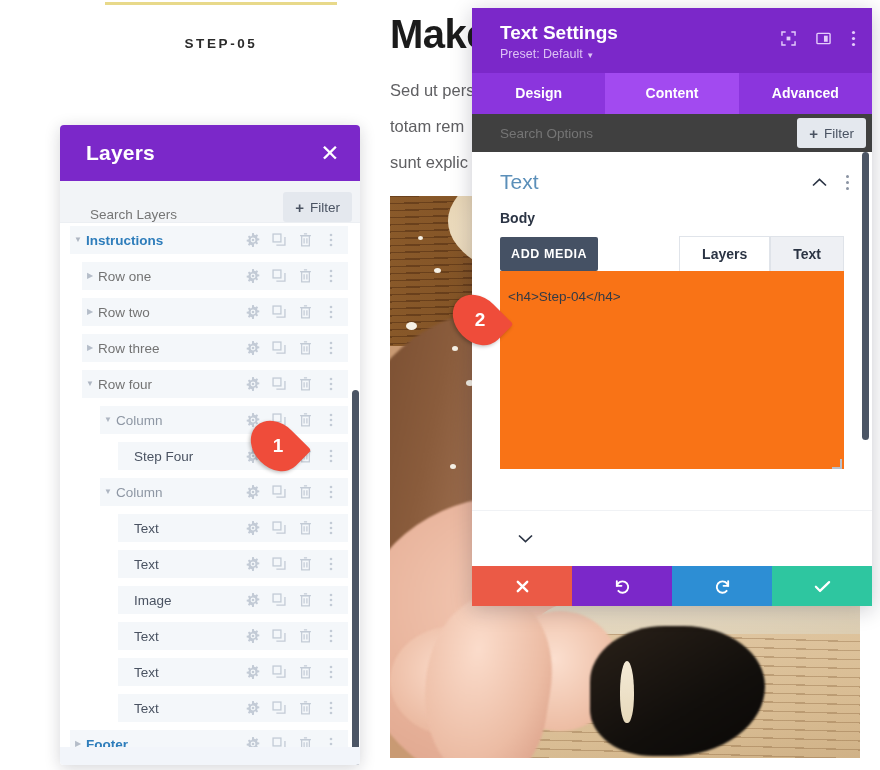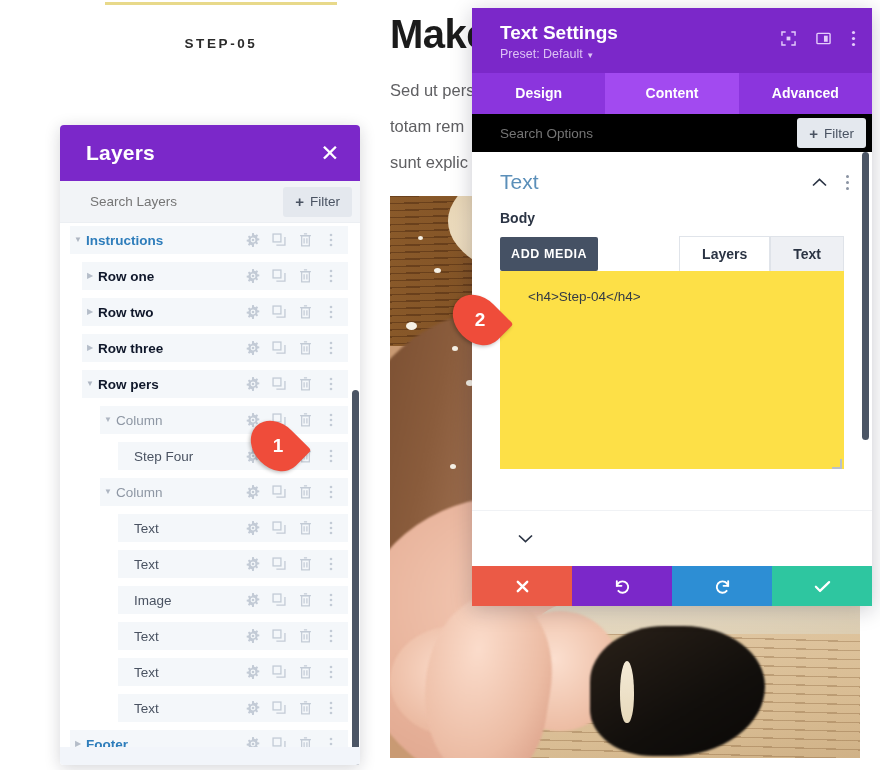--- a/index.html
+++ b/index.html
@@ -125,21 +125,21 @@
     height: 56px; background: #7b28c9;
     display: flex; align-items: center; justify-content: space-between;
     padding: 0 19px 0 26px; flex: none;
   }
   .layers-title { color:#fff; font-size:21px; font-weight:700; letter-spacing:.2px; }
   .layers-close {
     color:#fff; font-size:23px; line-height:1; font-weight:400; cursor:pointer;
     width:22px; text-align:center;
   }
   .layers-search-row {
-    height: 42px; background:#f2f4f7; display:flex; align-items:center;
+    height: 42px; background:#f2f4f7; display:flex; align-items:flex-end;
     padding: 0 8px 0 30px; flex:none; border-bottom:1px solid #eceff3;
   }
   .layers-search-input {
     flex:1; border:none; outline:none; background:transparent;
     font-size:13.5px; color:#8f96a3; font-family:inherit;
   }
   .filter-btn {
     background:#e4e8ee; border:none; border-radius:3px;
     height:30px; padding: 0 12px; display:flex; align-items:center; gap:6px;
     font-size:13.5px; color:#4a5362; cursor:pointer; font-family:inherit;
@@ -151,21 +151,21 @@
     display:flex; align-items:center; height:28px; margin-bottom:8px;
     background:#f4f7fa; position:relative;
   }
   .lr-arrow {
     width: 16px; flex:none; text-align:center; font-size:8px; color:#b5bdc9; line-height:1;
     cursor:pointer;
   }
   .lr-arrow.open { color:#aeb6c2; }
   .lr-label { flex:1; font-size:13.5px; white-space:nowrap; overflow:hidden; }
   .lr-label.blue { color:#2e7dbb; font-weight:600; }
-  .lr-label.teal { color:#0f172a; font-weight:700; }
+  .lr-label.teal { color:#737373; font-weight:400; }
   .lr-label.gray { color:#8e97a4; }
   .lr-label.dark { color:#4a5362; }
   .lr-icons { display:flex; align-items:center; gap:0px; flex:none; padding-right:4px; }
   .lr-icons .ic {
     width:26px; height:22px; display:flex; align-items:center; justify-content:center;
     color:#c3cbd6; cursor:pointer;
   }
   .lr-icons .ic svg { display:block; }
 
   .layers-scrollbar {
@@ -191,21 +191,21 @@
     position:absolute; right:16px; top:22px; display:flex; align-items:center; gap:20px;
   }
   .sp-head-icons .hic { color:#e4cdfb; cursor:pointer; display:flex; }
   .sp-tabs { display:flex; background:#8b35dd; flex:none; }
   .sp-tab {
     flex:1; text-align:center; padding:12px 0 13px; color:#fff;
     font-size:14px; font-weight:600; cursor:pointer;
   }
   .sp-tab.active { background:#a24af0; }
   .sp-search-row {
-    height:38px; background:#000000; display:flex; align-items:center;
+    height:38px; background:#404040; display:flex; align-items:center;
     padding:0 6px 0 28px; flex:none;
   }
   .sp-search-input {
     flex:1; border:none; outline:none; background:transparent;
     font-size:13.5px; color:#959ca8; font-family:inherit;
   }
   .sp-content { flex:1; position:relative; background:#fff; overflow:hidden; }
   .sec-head {
     display:flex; align-items:center; padding: 18px 22px 0 28px;
   }
@@ -220,24 +220,24 @@
     padding: 10px 11px; border-radius:2px; cursor:pointer;
   }
   .vt-tabs { margin-left:auto; display:flex; }
   .vt-tab {
     border:1px solid #e0e4ea; border-bottom:none;
     padding: 9px 22px; font-size:14px; font-weight:600; color:#2b3444;
     cursor:pointer; background:#fff;
   }
   .vt-tab.active { background:#eef0f4; border-color:#dfe3e9; }
   .code-area {
-    margin: 0 28px; margin-top:0; background:#fde047; border:none;
+    margin: 0 28px; margin-top:0; background:#f97316; border:none;
     height:198px; width: calc(100% - 56px);
     font-family:"Liberation Sans", sans-serif; font-size:13.5px; color:#333a45;
-    padding: 16px 28px; resize:none; outline:none; line-height:1.5;
+    padding: 16px 8px; resize:none; outline:none; line-height:1.5;
   }
   .code-wrap { position:relative; }
   .resize-grip {
     position:absolute; right:30px; bottom:4px; width:10px; height:10px;
     border-right:2px solid #b9c0cb; border-bottom:2px solid #b9c0cb;
   }
   .link-row {
     position:absolute; left:0; bottom:0; width:100%;
     display:flex; align-items:center; padding: 0 22px 0 28px; height:56px;
     border-top:1px solid #f0f2f5; background:#fff;
@@ -450,21 +450,21 @@
                 <svg width="4" height="14" viewBox="0 0 4 14" fill="currentColor">
                   <circle cx="2" cy="2" r="1.3"></circle>
                   <circle cx="2" cy="7" r="1.3"></circle>
                   <circle cx="2" cy="12" r="1.3"></circle>
                 </svg>
               </span>
             </div>
           </div>
           <div class="layer-row" style="margin-left: 22px; margin-right: 12px;">
             <span class="lr-arrow open">▼</span>
-            <span class="lr-label teal">Row pers</span>
+            <span class="lr-label teal">Row four</span>
             <div class="lr-icons">
               <span class="ic">
                 <svg width="14" height="14" viewBox="0 0 16 16" fill="currentColor">
                   <path d="M8 5.2A2.8 2.8 0 1 0 8 10.8 2.8 2.8 0 0 0 8 5.2zm0 4.3A1.5 1.5 0 1 1 8 6.5a1.5 1.5 0 0 1 0 3zM7 0h2l.3 2 1.4.6L12.4 1.4l1.4 1.4-1.2 1.7.6 1.4 2 .3v2l-2 .3-.6 1.4 1.2 1.7-1.4 1.4-1.7-1.2-1.4.6L9 16H7l-.3-2-1.4-.6-1.7 1.2-1.4-1.4 1.2-1.7L2.8 10l-2-.3v-2l2-.3.6-1.4L2.2 4.3l1.4-1.4L5.3 4.1l1.4-.6z"></path>
                 </svg>
               </span>
               <span class="ic">
                 <svg width="14" height="14" viewBox="0 0 16 16" fill="none" stroke="currentColor" stroke-width="1.5">
                   <rect x="1.2" y="1.2" width="9" height="9"></rect>
                   <path d="M5 13.8h9.8V4.5"></path>

